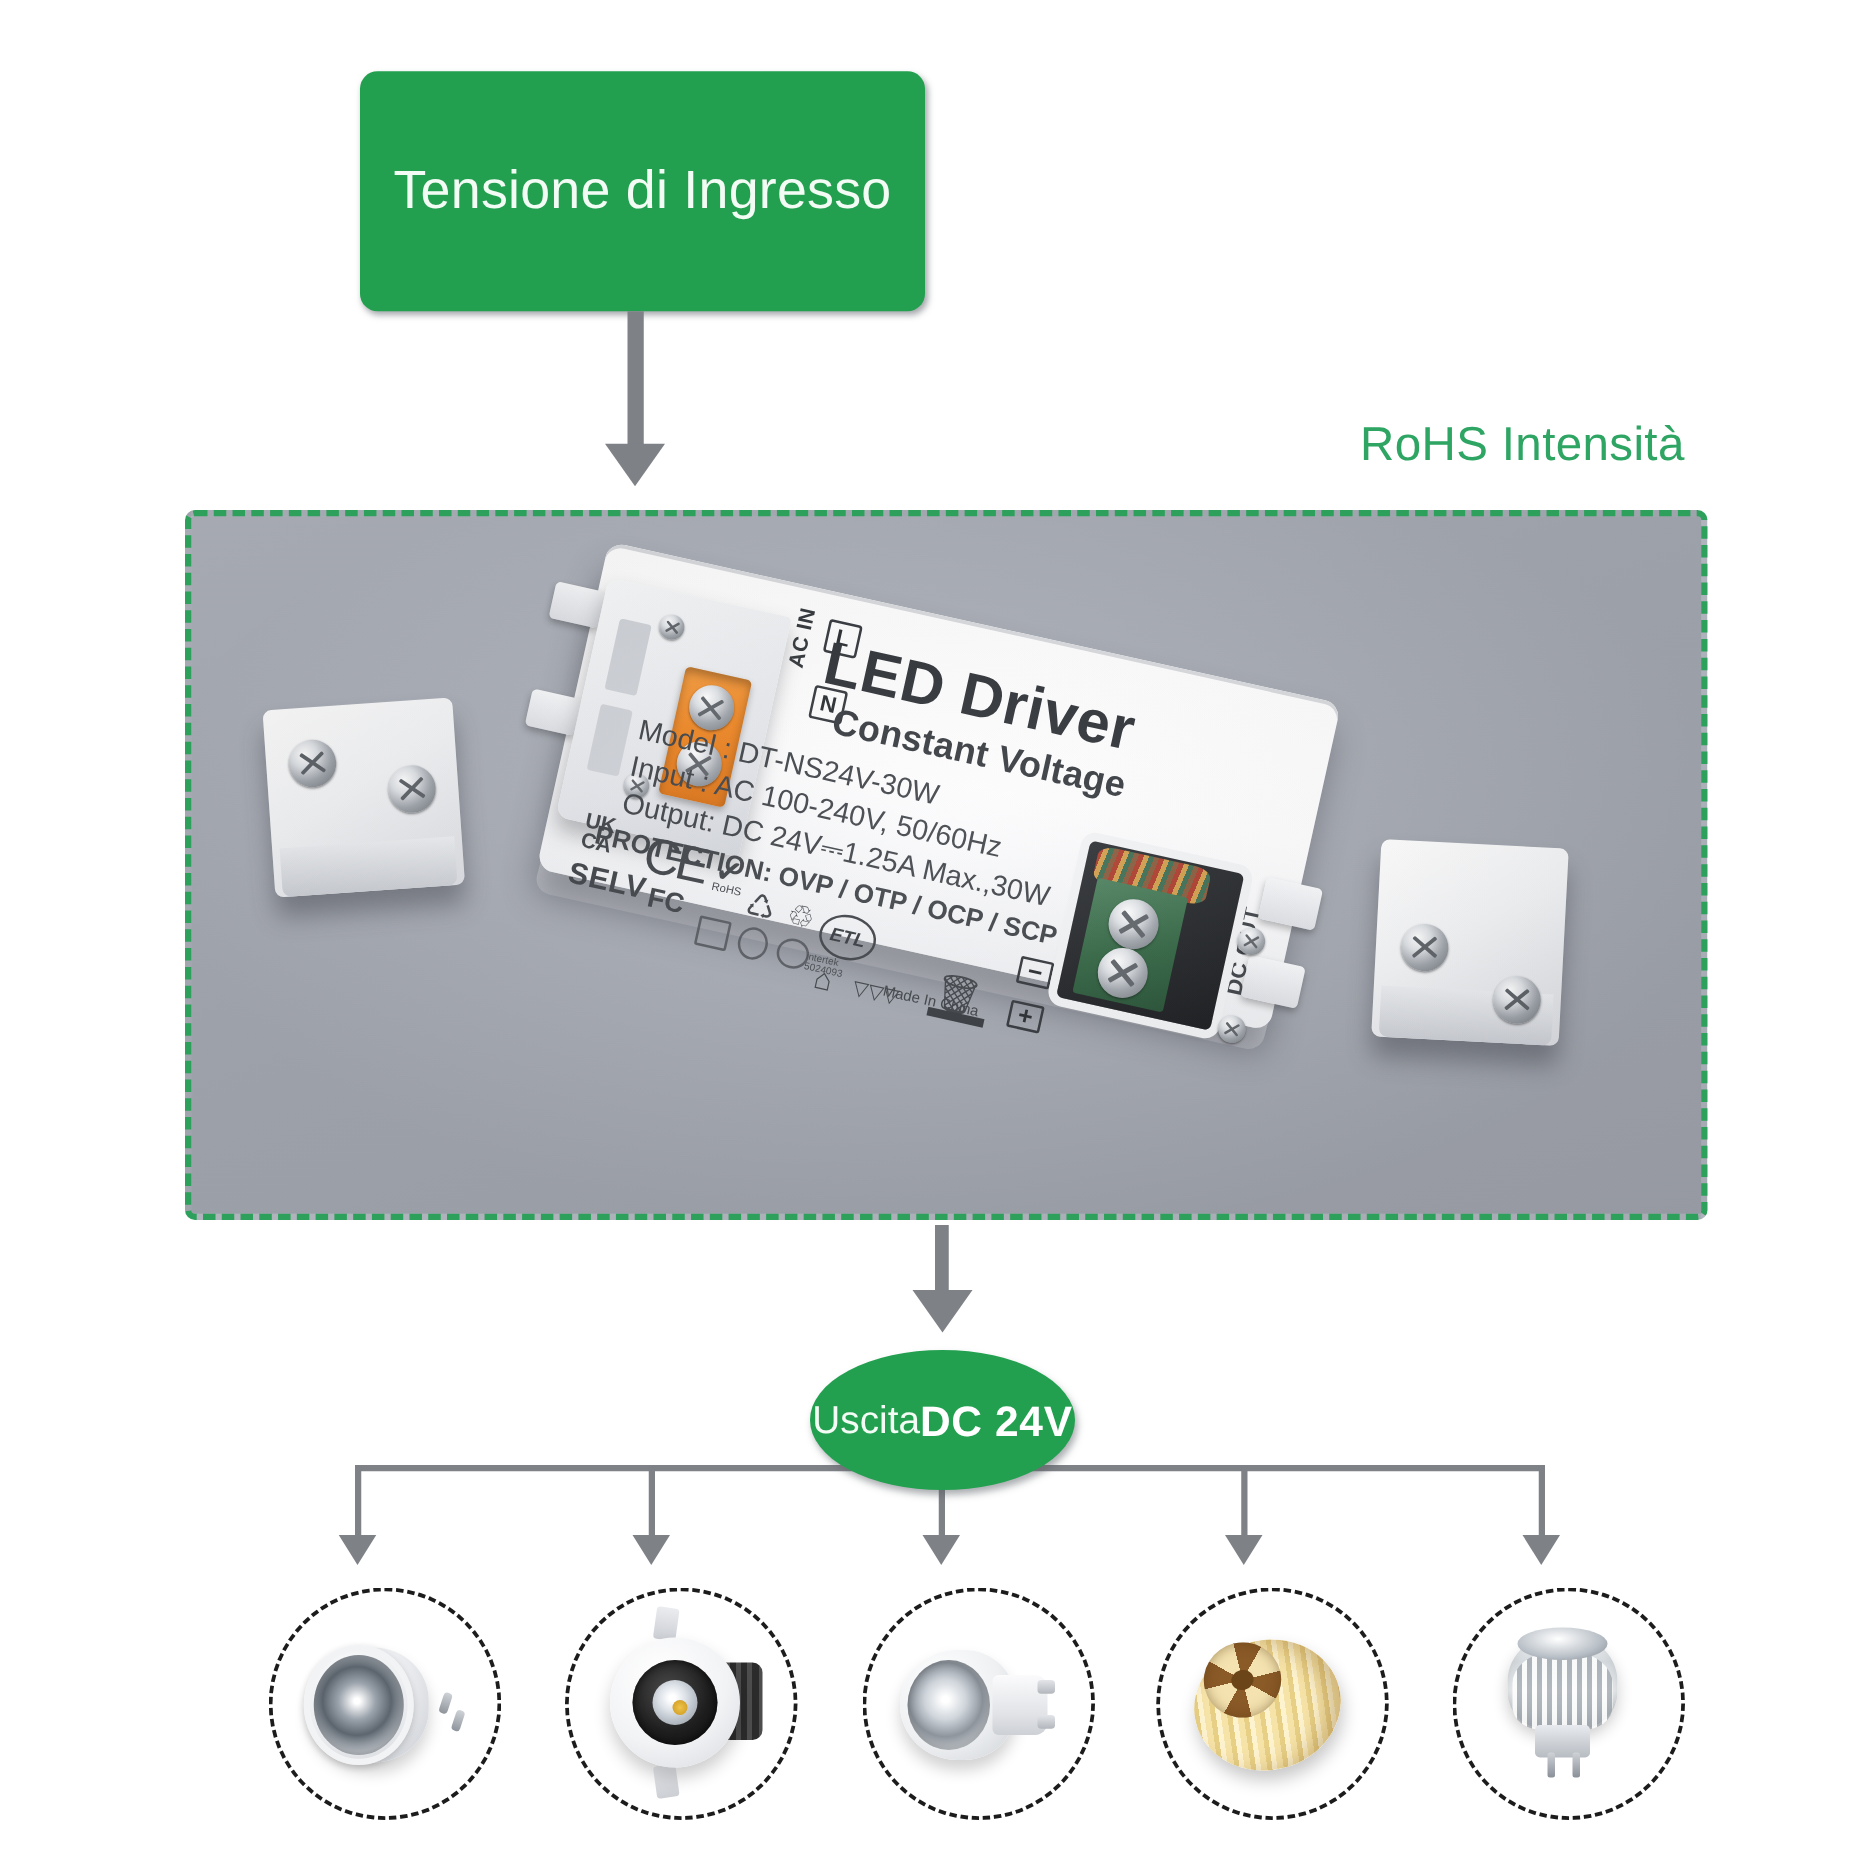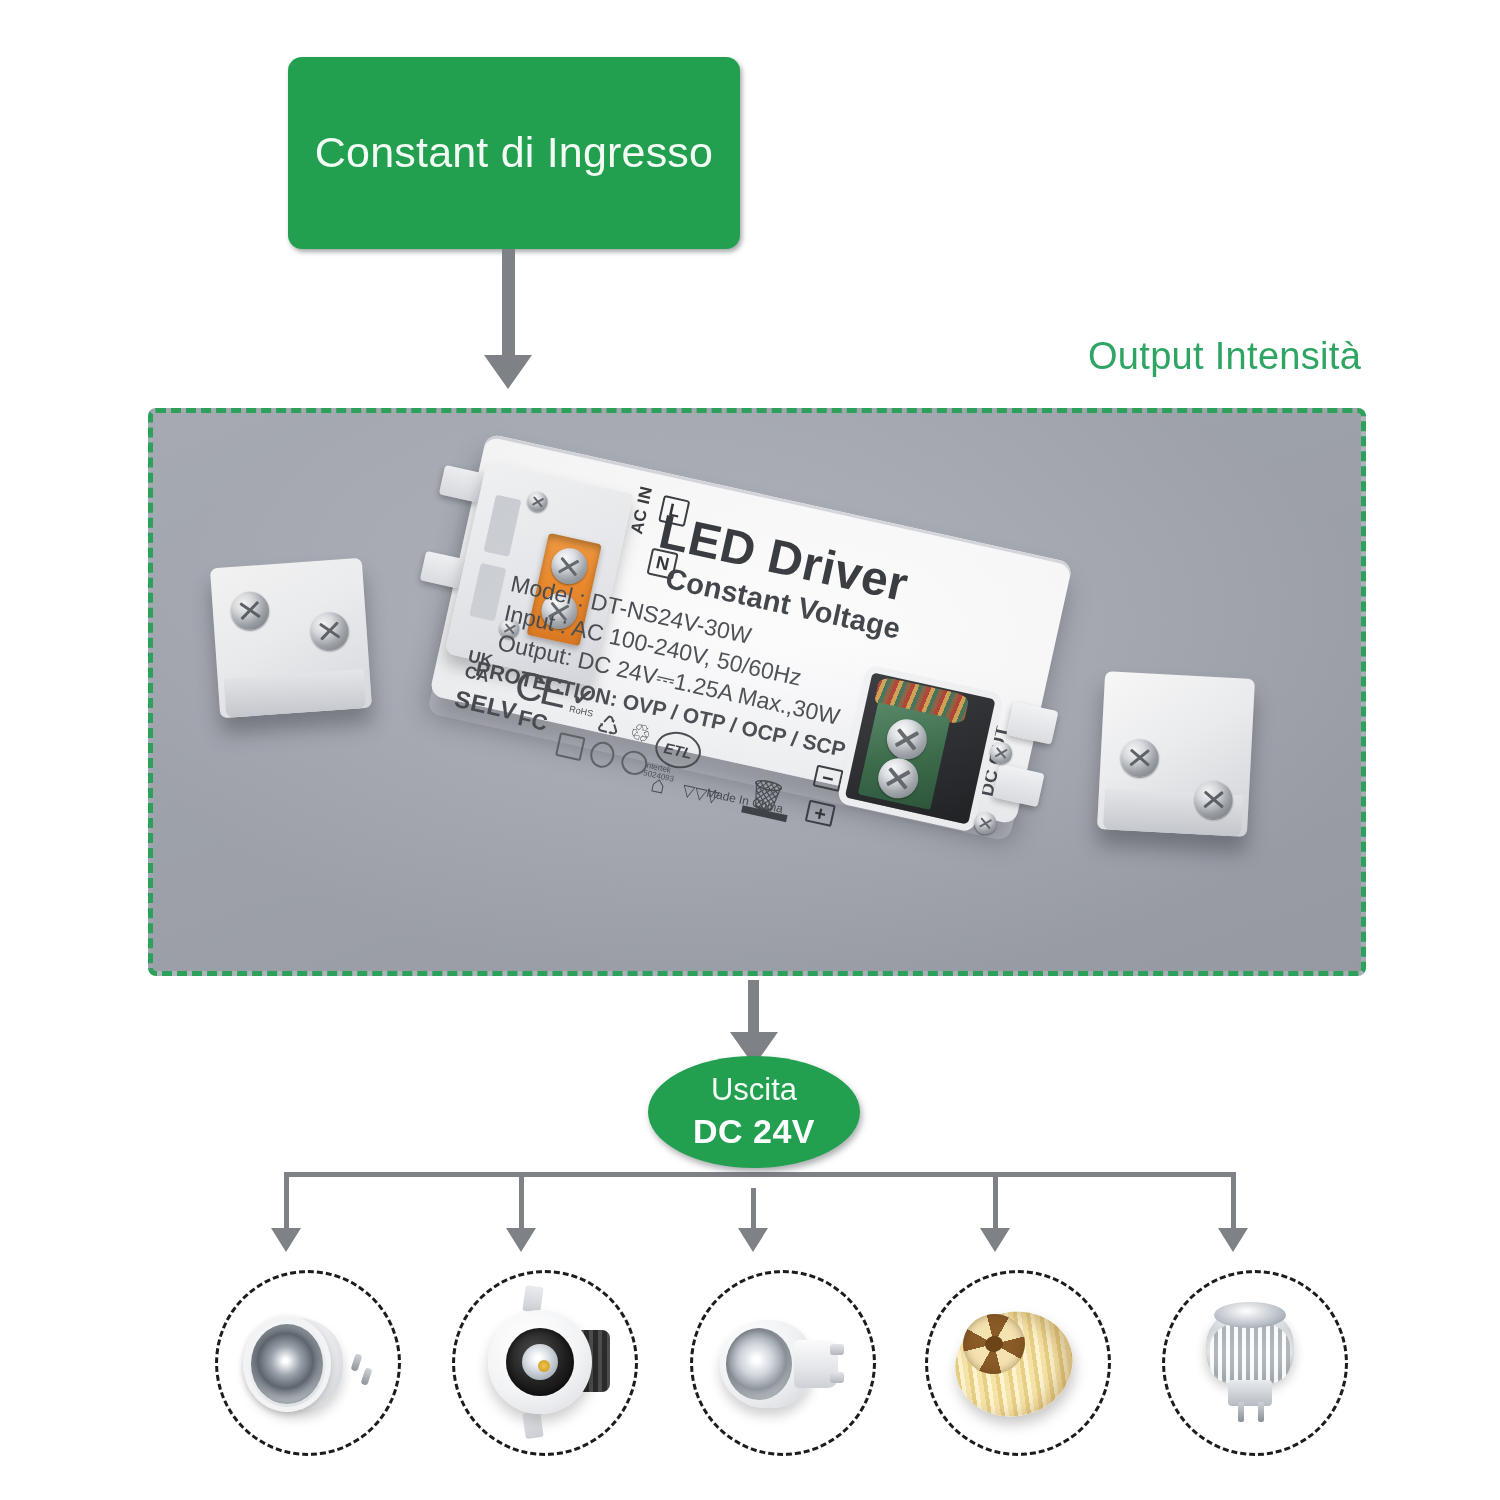--- a/index.html
+++ b/index.html
@@ -233,25 +233,25 @@
   }
   .term-cover .lip {
     position:absolute; left:4%; bottom:0; width:92%; height:26%;
     background: linear-gradient(180deg,#eceef1,#cdd0d6);
     border-radius: 0 0 7px 7px;
   }
 
   
   .out-oval {
     position:absolute;
-    left: 648px; top: 1056px;
+    left: 648px; top: 1080px;
     width: 212px; height: 112px;
     background: #22a04f;
     border-radius: 50%;
-    display:flex; flex-direction:column;
+    display:flex; flex-direction:row;
     align-items:center; justify-content:center;
     box-shadow: 2px 4px 6px rgba(90,96,102,.5);
     z-index: 4;
   }
   .out-oval .l1 { color:#f2fbf4; font-size:31px; line-height:1.1; }
   .out-oval .l2 { color:#ffffff; font-size:34px; font-weight:bold; margin-top:4px; letter-spacing:.5px;}
 
   
   .bus {
     position:absolute;
@@ -410,27 +410,27 @@
     position:absolute; width:6px; height:20px; border-radius:2px;
     background: linear-gradient(180deg,#cfd3d8,#8a9098);
   }
 </style>
 </head>
 <body>
 
 <div id="stage">
 
   <div class="input-box">
-    <div class="l1">Constant di Ingresso</div>
+    <div class="l1">Tensione di Ingresso</div>
   </div>
 
   <div class="arrow-v" style="left:502px; top:249px; width:13px; height:110px;"></div>
   <div class="arrow-head" style="left:484px; top:355px;"></div>
 
-  <div class="title-sub">Output Intensità</div>
+  <div class="title-sub">RoHS Intensità</div>
 
   <div class="photo-panel">
     <div class="photo-inner">
 
       <div class="term-cover" style="left:62px; top:150px; width:152px; height:150px; transform:rotate(-4deg);">
         <div class="lip"></div>
         <div class="screw" style="left:18px; top:26px; width:38px; height:38px;"></div>
         <div class="screw" style="left:96px; top:52px; width:38px; height:38px;"></div>
       </div>
 

